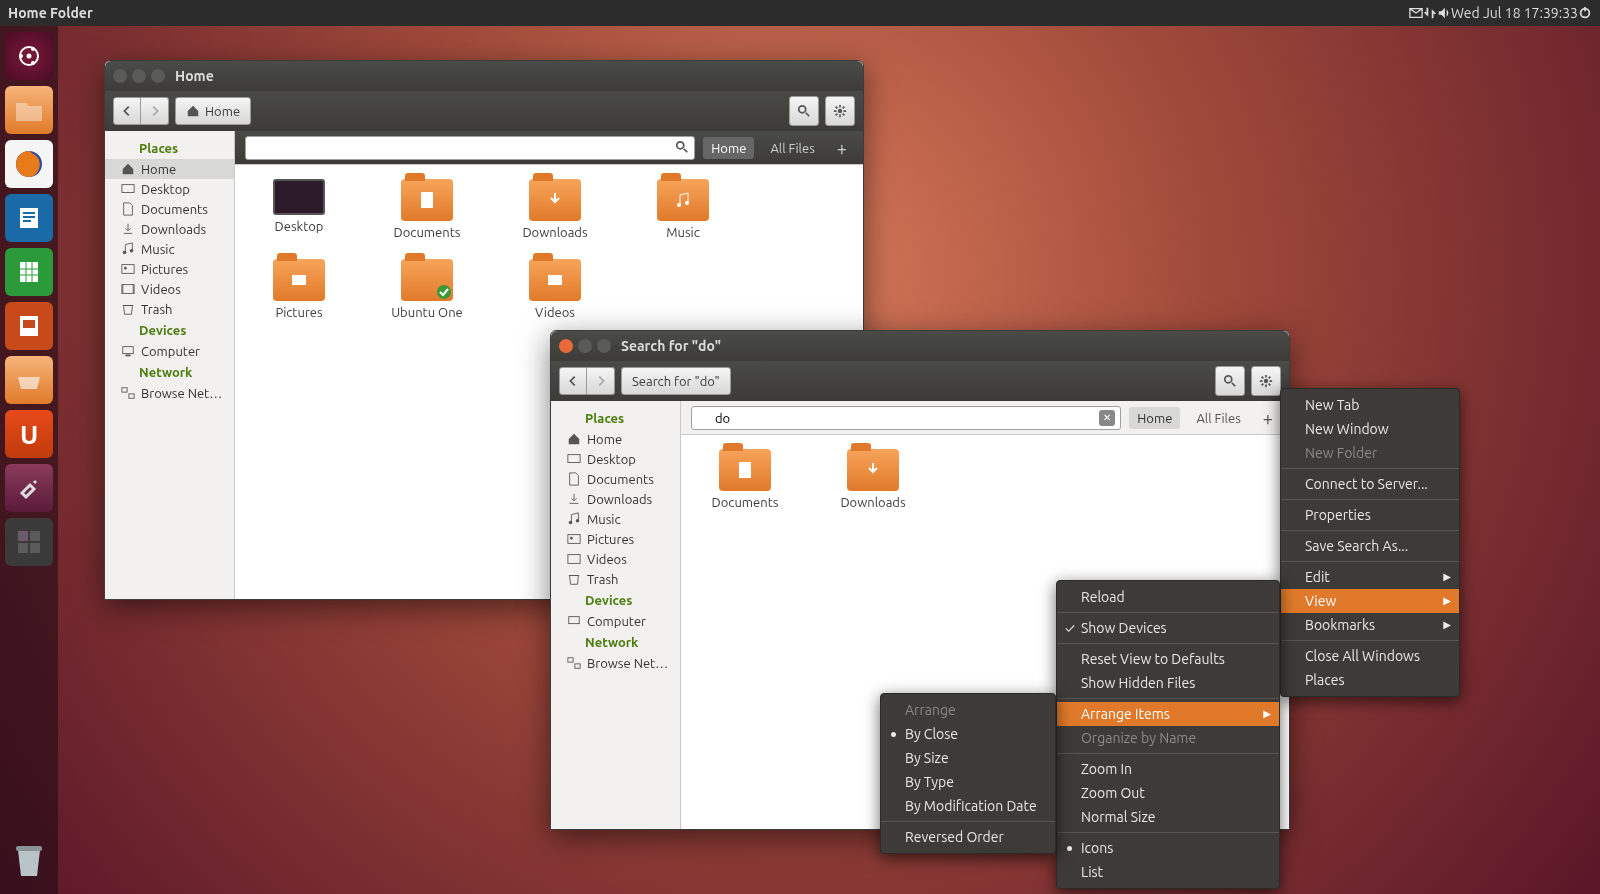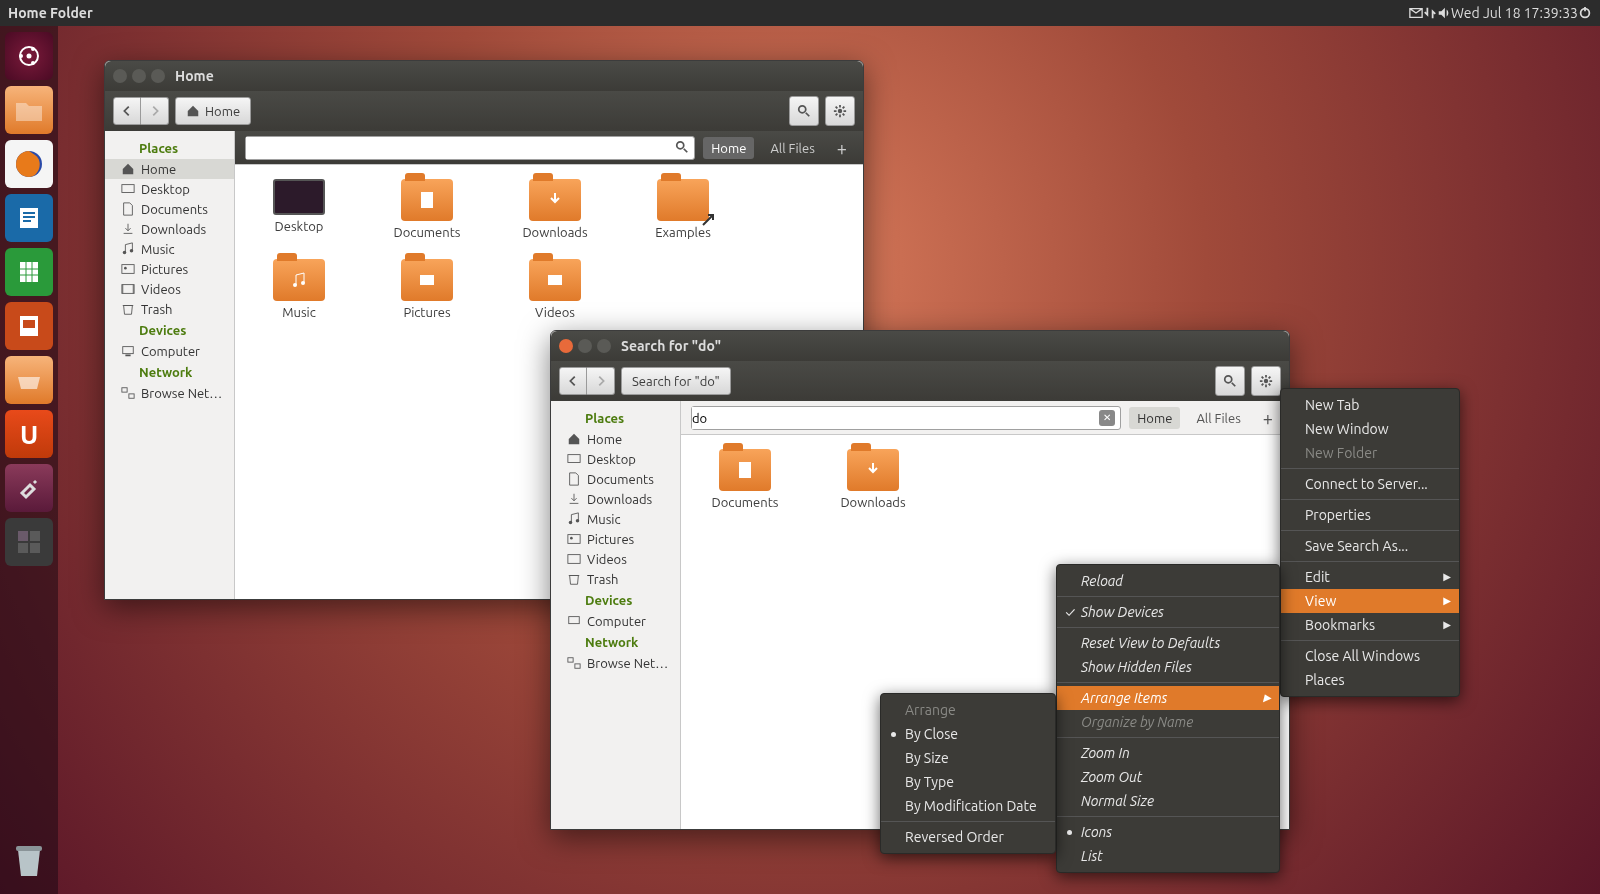--- a/index.html
+++ b/index.html
@@ -37,21 +37,21 @@
 .navbtn { width:28px; height:28px; background:linear-gradient(#f5f5f5,#d8d8d8); border:1px solid #9a9a9a; border-radius:3px; display:flex; align-items:center; justify-content:center; }
 .navbtn+.navbtn { border-left:none; border-radius:0 3px 3px 0; }
 .navbtn:first-child { border-radius:3px 0 0 3px; }
 .navgroup { display:flex; }
 .pathbtn { height:28px; padding:0 10px; background:linear-gradient(#f5f5f5,#d8d8d8); border:1px solid #9a9a9a; border-radius:3px; display:flex; align-items:center; gap:5px; color:#3c3c3c; font-size:13px; }
 .toolbar .spacer { flex:1; }
 .iconbtn { width:30px; height:30px; background:linear-gradient(#f5f5f5,#d8d8d8); border:1px solid #9a9a9a; border-radius:3px; display:flex; align-items:center; justify-content:center; }
 
 
 .searchbar { display:flex; align-items:center; height:34px; padding:0 10px; gap:8px; border-bottom:1px solid #c8c8c8; background:linear-gradient(#4a4a46,#3c3b37); }
-.searchinput { flex:1; height:24px; background:#fff; border:1px solid #a0a0a0; border-radius:3px; padding:0 30px 0 0; font-size:13px; position:relative; }
+.searchinput { flex:1; height:24px; background:#fff; border:1px solid #a0a0a0; border-radius:3px; padding:0 30px 0 23px; font-size:13px; position:relative; }
 .searchinput input { border:none; outline:none; width:100%; height:100%; font-size:13px; }
 .searchinput .mag { position:absolute; right:5px; top:3px; }
 .searchinput .clr { position:absolute; right:5px; top:3px; width:16px; height:16px; background:#888; border-radius:3px; color:#fff; display:flex; align-items:center; justify-content:center; font-size:10px; }
 .scope { color:#ccc; font-size:13px; padding:4px 8px; border-radius:3px; }
 .scope.active { background:#666; color:#fff; }
 .plus { color:#ccc; font-size:18px; padding:0 6px; }
 
 
 .body { flex:1; display:flex; background:#f2f1f0; min-height:0; }
 .sidebar { width:130px; background:#f2f1f0; border-right:1px solid #c8c8c8; padding:6px 0; font-size:13px; overflow:hidden; }
@@ -326,49 +326,50 @@
               <span class="emb">
                 <svg width="18" height="18" viewBox="0 0 18 18">
                   <path d="M9 2v9m-4-4l4 4 4-4" stroke="#fff" stroke-width="2" fill="none"></path>
                 </svg>
               </span>
             </div>
             <span>Downloads</span>
           </div>
       <div class="fitem">
             <div class="folder-ico">
-              <span class="emb" style="right:-6px;bottom:-6px;justify-content:flex-end;align-items:flex-end">
-                <svg width="14" height="14" viewBox="0 0 14 14">
-                  <path d="M2 12L12 2M7 2h5v5" stroke="#333" stroke-width="2" fill="none"></path>
-                </svg>
-              </span>
-            </div>
-            <span>Examples</span>
-          </div>
-      <div class="fitem">
-            <div class="folder-ico">
               <span class="emb">
                 <svg width="18" height="18" viewBox="0 0 18 18">
                   <path d="M6 14V4l8-2v10" stroke="#fff" fill="none"></path>
                   <circle cx="5" cy="14" r="2" fill="#fff"></circle>
                   <circle cx="13" cy="12" r="2" fill="#fff"></circle>
                 </svg>
               </span>
             </div>
             <span>Music</span>
           </div>
       <div class="fitem">
             <div class="folder-ico">
               <span class="emb">
                 <svg width="18" height="18" viewBox="0 0 18 18">
                   <rect x="2" y="4" width="14" height="10" fill="#fff"></rect>
                 </svg>
               </span>
             </div>
             <span>Pictures</span>
+          </div>
+      <div class="fitem">
+            <div class="folder-ico">
+              <span class="emb" style="justify-content:flex-end;align-items:flex-end">
+                <svg width="18" height="18" viewBox="0 0 18 18">
+                  <circle cx="9" cy="9" r="7" fill="#3a9a3a"></circle>
+                  <path d="M5 9l3 3 5-6" stroke="#fff" stroke-width="2" fill="none"></path>
+                </svg>
+              </span>
+            </div>
+            <span>Ubuntu One</span>
           </div>
       <div class="fitem">
             <div class="folder-ico">
               <span class="emb">
                 <svg width="18" height="18" viewBox="0 0 18 18">
                   <rect x="2" y="4" width="14" height="10" fill="#fff"></rect>
                 </svg>
               </span>
             </div>
             <span>Videos</span>
@@ -535,21 +536,21 @@
   <div class="mi">Save Search As...</div>
   <div class="mi sep"></div>
   <div class="mi"><span>Edit</span><span class="arrow">▶</span></div>
   <div class="mi hi"><span>View</span><span class="arrow">▶</span></div>
   <div class="mi"><span>Bookmarks</span><span class="arrow">▶</span></div>
   <div class="mi sep"></div>
   <div class="mi">Close All Windows</div>
   <div class="mi">Places</div>
 </div>
 
-<div class="menu" style="left:1056px; top:564px; width:224px;font-style:italic;">
+<div class="menu" style="left:1056px; top:580px; width:224px;">
   <div class="mi">Reload</div>
   <div class="mi sep"></div>
   <div class="mi"><span class="chk">✓</span><span>Show Devices</span></div>
   <div class="mi sep"></div>
   <div class="mi">Reset View to Defaults</div>
   <div class="mi">Show Hidden Files</div>
   <div class="mi sep"></div>
   <div class="mi hi"><span>Arrange Items</span><span class="arrow">▶</span></div>
   <div class="mi disabled">Organize by Name</div>
   <div class="mi sep"></div>

